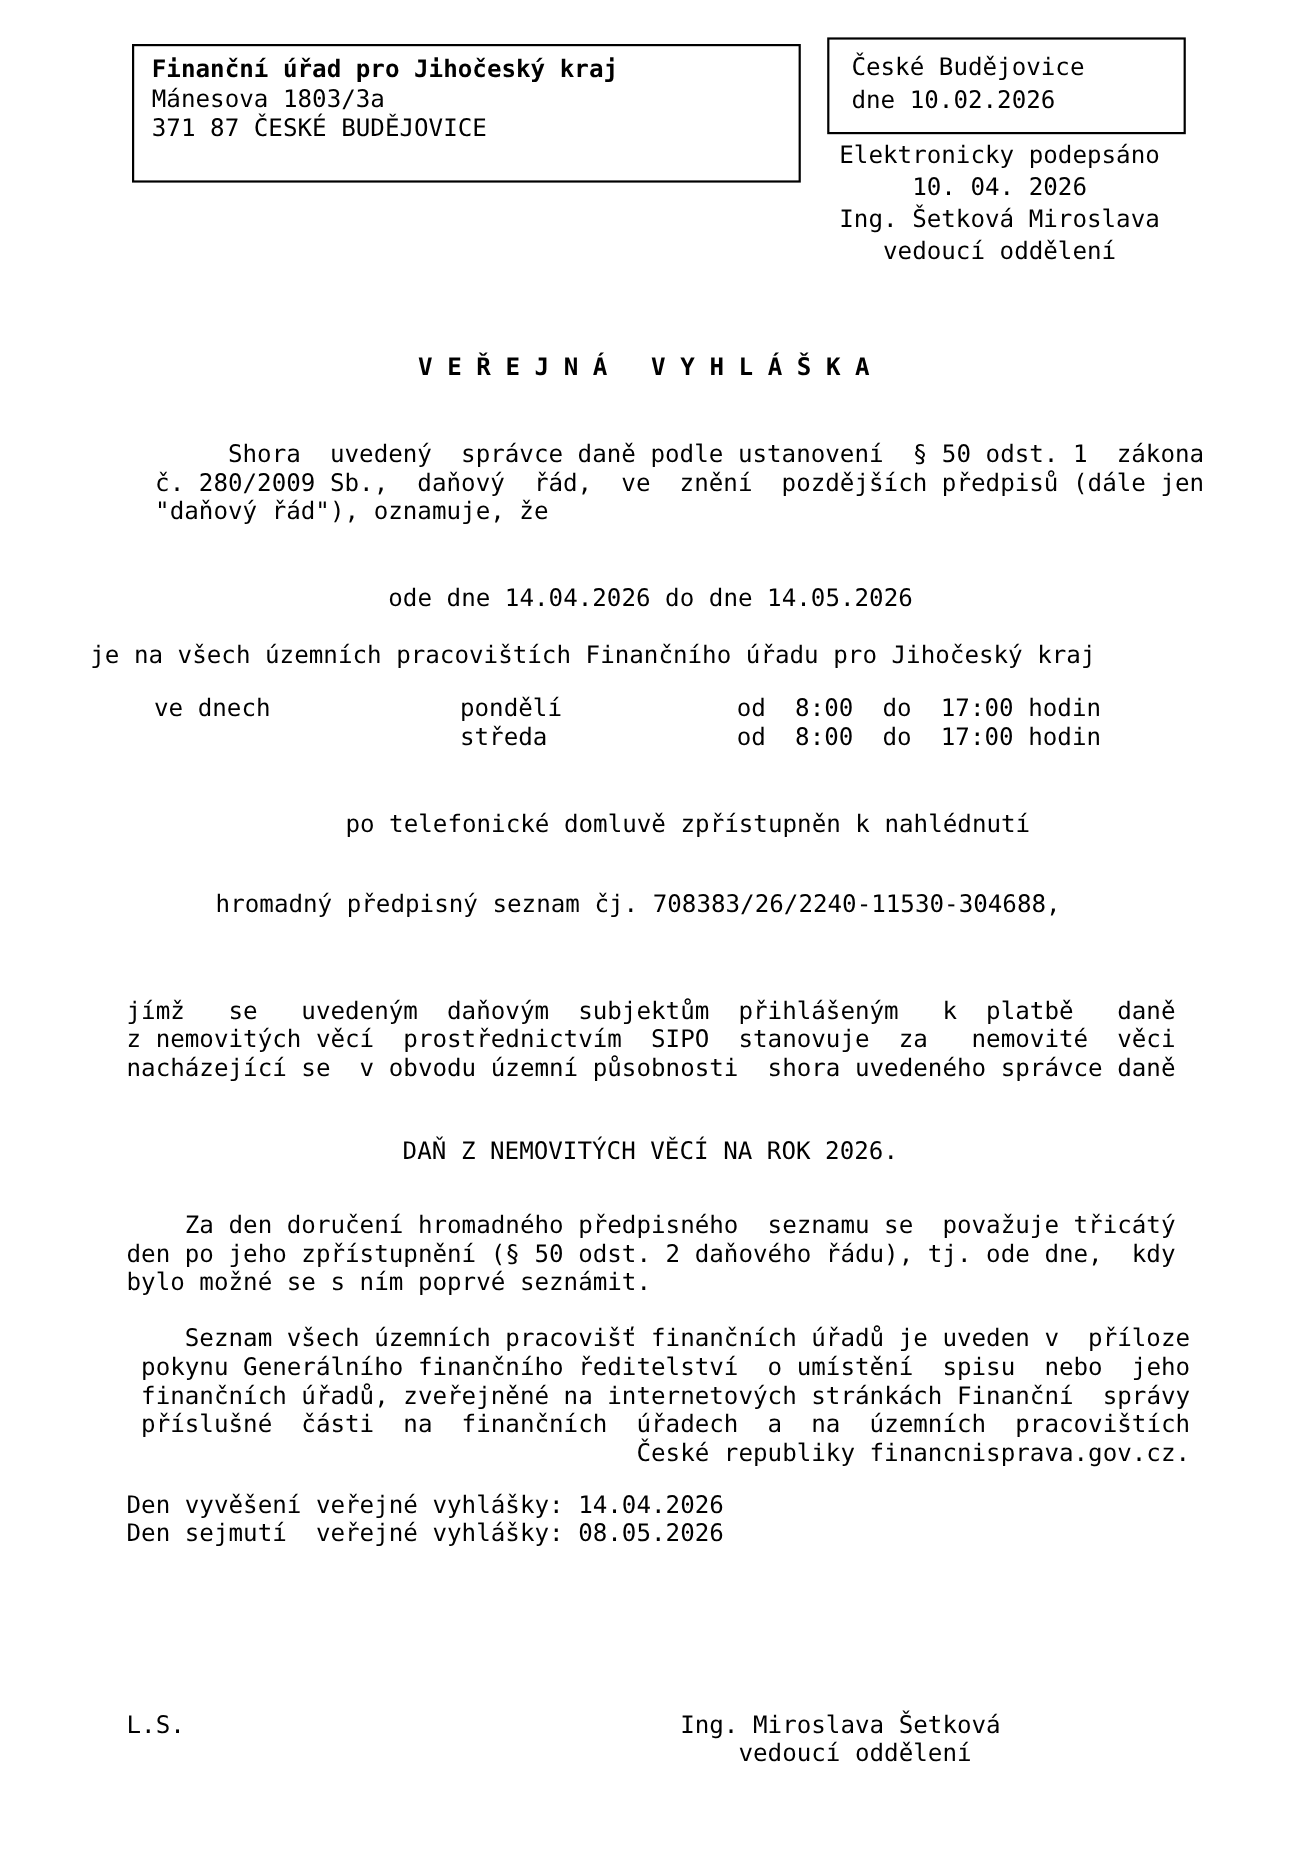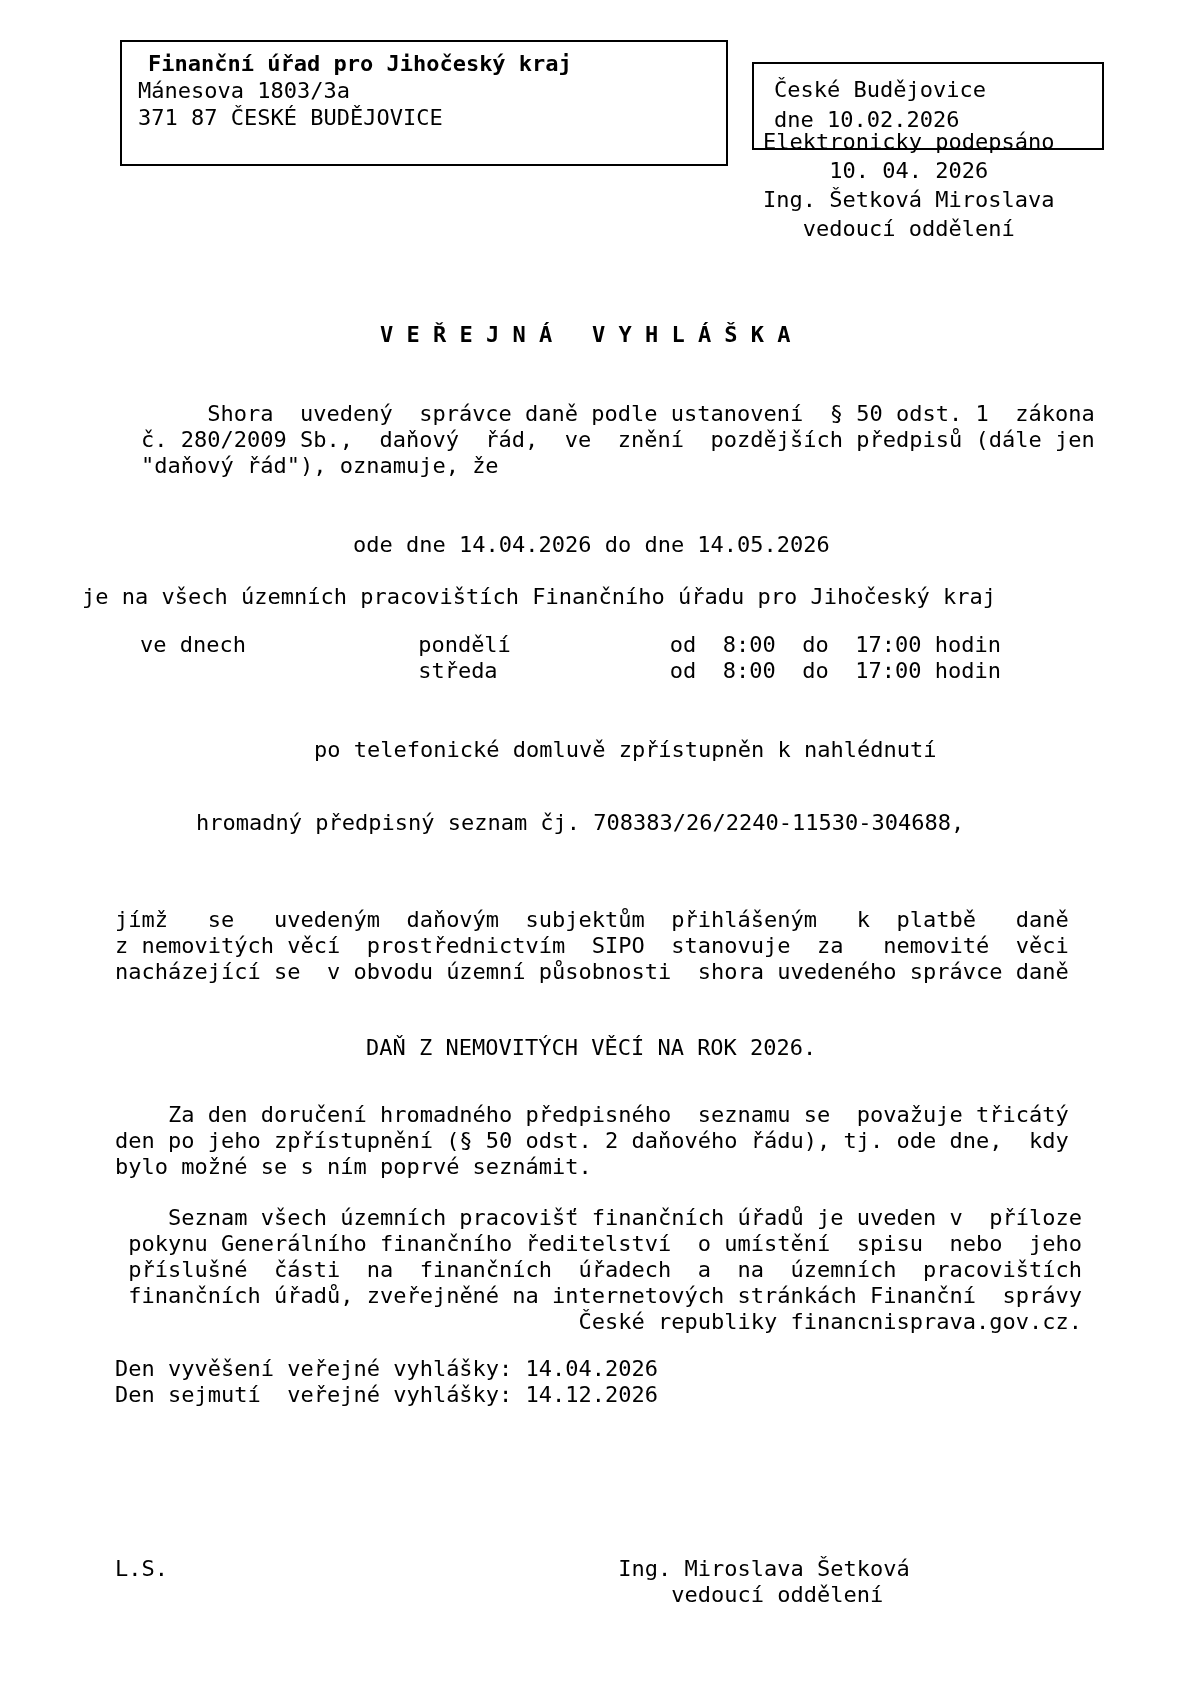--- a/index.html
+++ b/index.html
@@ -11,22 +11,22 @@
     color:#000000;
     font-family:"DejaVu Sans Mono","Liberation Mono",monospace;
     font-size:22px;
     overflow:hidden;
   }
   .abs{position:absolute;}
   .ln{white-space:pre;line-height:26px;height:26px;}
   .box{border:2px solid #000;box-sizing:border-box;}
   .office-box{left:120px;top:40px;width:608px;height:126px;padding:8px 0 0 16px;}
   .office-box .ln{line-height:27px;height:27px;}
-  .office-name{font-weight:bold;margin-left:10px;}
-  .pd-box{left:752px;top:34px;width:352px;height:88px;padding:11px 0 0 20px;margin-top:28px;}
+  .office-name{font-weight:bold;}
+  .pd-box{left:752px;top:34px;width:326px;height:88px;padding:11px 0 0 20px;}
   .pd-box .ln{line-height:30px;height:30px;}
   .sig{left:763px;top:127px;}
   .sig .ln{line-height:29px;height:29px;}
   .title{left:380px;top:322px;font-weight:bold;}
 </style>
 </head>
 <body>
 
 <div class="page">
 
@@ -79,28 +79,28 @@
 
   <div class="abs" style="left:115px;top:1102px;">
     <div class="ln">    Za den doručení hromadného předpisného  seznamu se  považuje třicátý</div>
     <div class="ln">den po jeho zpřístupnění (§ 50 odst. 2 daňového řádu), tj. ode dne,  kdy</div>
     <div class="ln">bylo možné se s ním poprvé seznámit.</div>
   </div>
 
   <div class="abs" style="left:115px;top:1205px;text-align:right;">
     <div class="ln">    Seznam všech územních pracovišť finančních úřadů je uveden v  příloze</div>
     <div class="ln">pokynu Generálního finančního ředitelství  o umístění  spisu  nebo  jeho</div>
+    <div class="ln">finančních úřadů, zveřejněné na internetových stránkách Finanční  správy</div>
     <div class="ln">příslušné  části  na  finančních  úřadech  a  na  územních  pracovištích</div>
-    <div class="ln">finančních úřadů, zveřejněné na internetových stránkách Finanční  správy</div>
     <div class="ln">České republiky financnisprava.gov.cz.</div>
   </div>
 
   <div class="abs" style="left:115px;top:1356px;">
     <div class="ln">Den vyvěšení veřejné vyhlášky: 14.04.2026</div>
-    <div class="ln">Den sejmutí  veřejné vyhlášky: 14.12.2026</div>
+    <div class="ln">Den sejmutí  veřejné vyhlášky: 08.05.2026</div>
   </div>
 
   <div class="abs" style="left:115px;top:1556px;">
     <div class="ln">L.S.                                  Ing. Miroslava Šetková</div>
     <div class="ln">                                          vedoucí oddělení</div>
   </div>
 
 </div>
 
 </body></html>

